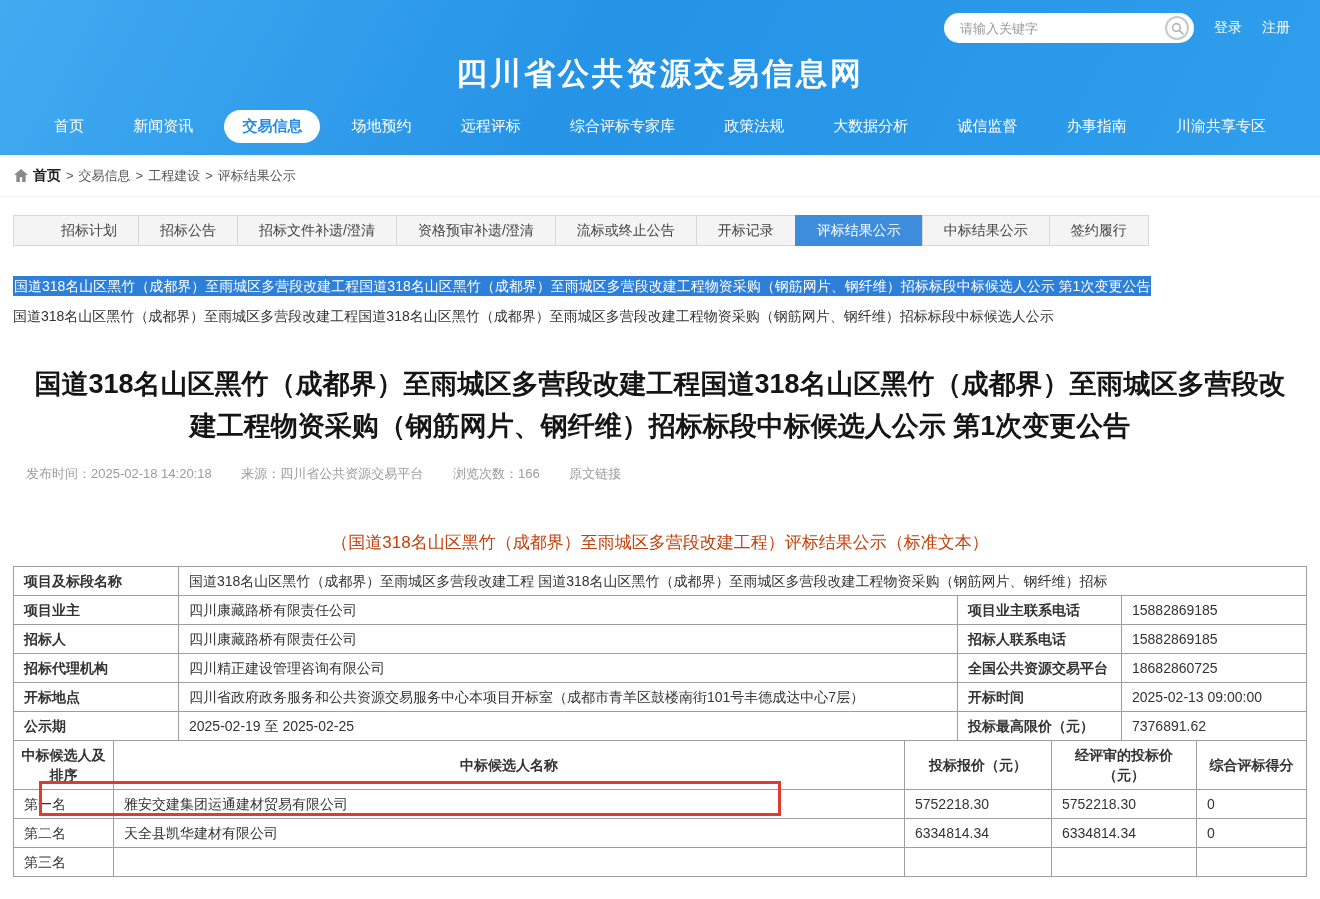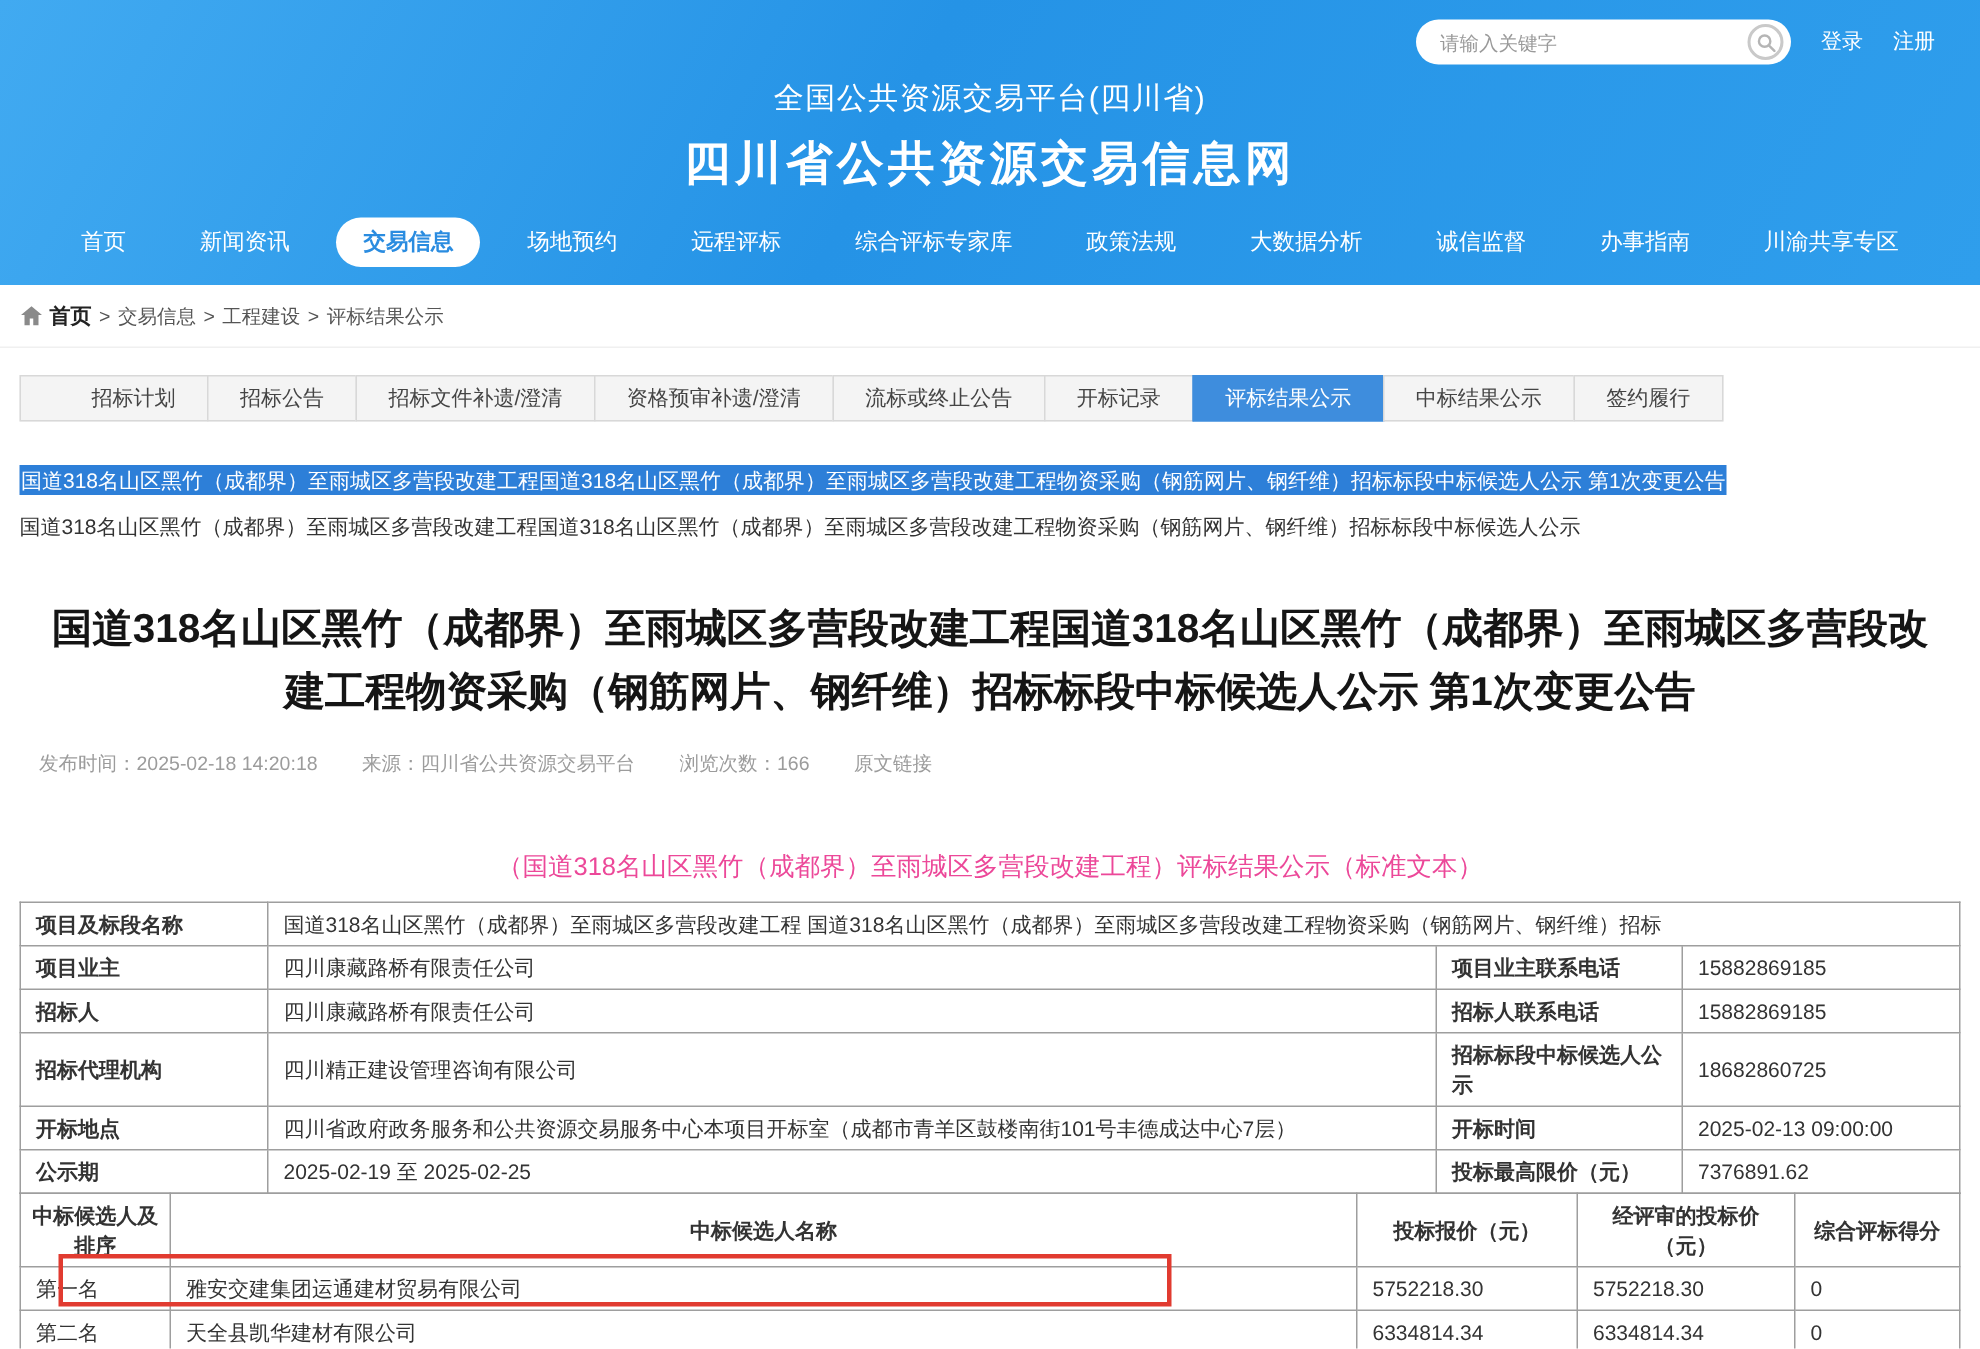--- a/index.html
+++ b/index.html
@@ -86,21 +86,21 @@
   .plain-line { margin-top:11px; font-size:14px; color:#333; cursor:pointer; }
 
   .article-title {
     font-size:27px; font-weight:700; color:#151515;
     text-align:center; line-height:1.55; margin:38px 8px 0;
   }
   .meta { text-align:left; color:#9c9c9c; font-size:13px; margin-top:17px; }
   .meta-item { margin:0 13px; }
   .meta-item.link { cursor:pointer; }
 
-  .table-caption { text-align:center; font-size:17px; color:#ec4899; margin:48px 0 12px; }
+  .table-caption { text-align:center; font-size:17px; color:#c2410c; margin:48px 0 12px; }
 
   table { width:100%; border-collapse:collapse; table-layout:fixed; font-size:14px; color:#333; }
   td, th {
     border:1px solid #9e9e9e; padding:4px 10px;
     line-height:20px; vertical-align:middle;
     overflow:hidden; word-break:break-all;
   }
   .info-table .label { font-weight:700; }
   .cand-table { margin-top:-1px; }
   .cand-table th { font-weight:700; text-align:center; padding:4px 6px; }
@@ -122,21 +122,20 @@
         <svg width="13" height="13" viewBox="0 0 24 24" fill="none" stroke="#b5b5b5" stroke-width="3" stroke-linecap="round">
           <circle cx="10" cy="10" r="7"></circle>
             <line x1="15.5" y1="15.5" x2="22" y2="22"></line>
         </svg>
       </button>
     </div>
     <a class="auth">登录</a>
     <a class="auth">注册</a>
   </div>
   <div class="titles">
-    <div class="subtitle">全国公共资源交易平台(四川省)</div>
     <div class="site-title">四川省公共资源交易信息网</div>
   </div>
   <nav class="main-nav">
     <a class="nav-item">首页</a>
     <a class="nav-item">新闻资讯</a>
     <a class="nav-item active">交易信息</a>
     <a class="nav-item">场地预约</a>
     <a class="nav-item">远程评标</a>
     <a class="nav-item">综合评标专家库</a>
     <a class="nav-item">政策法规</a>
@@ -212,21 +211,21 @@
       </tr>
       <tr>
         <td class="label">招标人</td>
         <td>四川康藏路桥有限责任公司</td>
         <td class="label">招标人联系电话</td>
         <td>15882869185</td>
       </tr>
       <tr>
         <td class="label">招标代理机构</td>
         <td>四川精正建设管理咨询有限公司</td>
-        <td class="label">招标标段中标候选人公示</td>
+        <td class="label">全国公共资源交易平台</td>
         <td>18682860725</td>
       </tr>
       <tr>
         <td class="label">开标地点</td>
         <td>四川省政府政务服务和公共资源交易服务中心本项目开标室（成都市青羊区鼓楼南街101号丰德成达中心7层）</td>
         <td class="label">开标时间</td>
         <td>2025-02-13 09:00:00</td>
       </tr>
       <tr>
         <td class="label">公示期</td>

